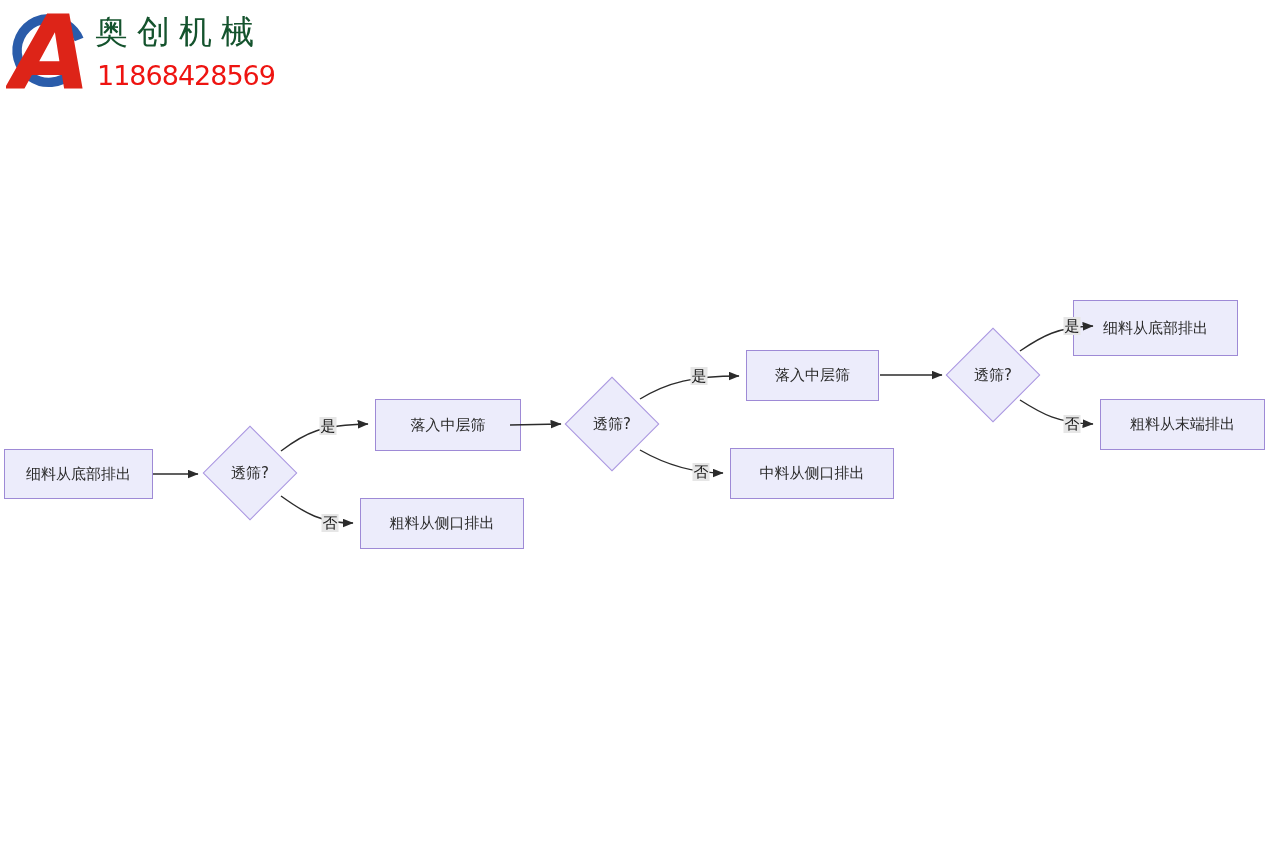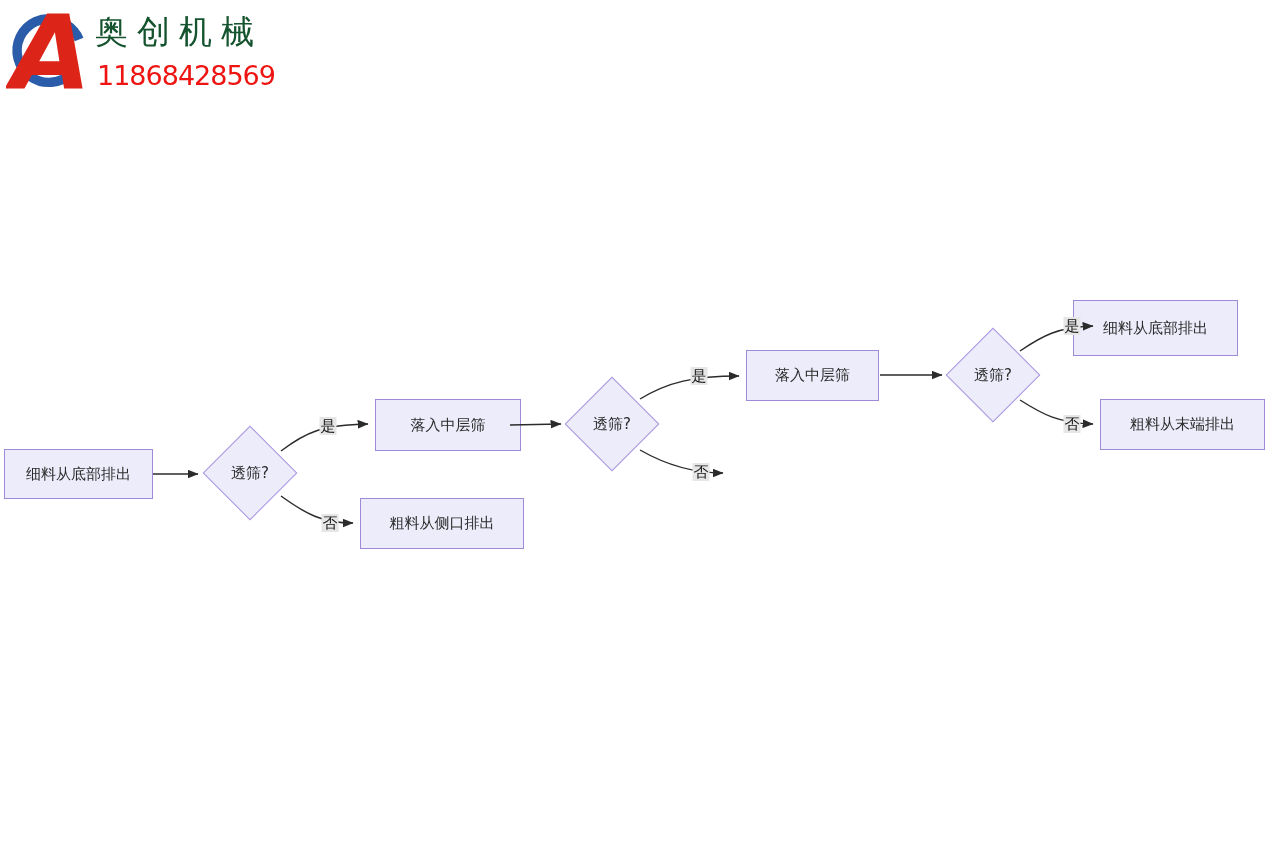--- a/index.html
+++ b/index.html
@@ -83,20 +83,23 @@
   </div>
 
   <div class="diamond-node" style="left:564px; top:376px; width:96px; height:96px;">
     <span>透筛?</span>
   </div>
 
   <div class="rect-node" style="left:746px; top:350px; width:133px; height:51px;">
     <span>落入中层筛</span>
   </div>
 
+  <div class="rect-node" style="left:730px; top:448px; width:164px; height:51px;">
+    <span>中料从侧口排出</span>
+  </div>
 
   <div class="diamond-node" style="left:945px; top:327px; width:96px; height:96px;">
     <span>透筛?</span>
   </div>
 
   <div class="rect-node" style="left:1073px; top:300px; width:165px; height:56px;">
     <span>细料从底部排出</span>
   </div>
 
   <div class="rect-node" style="left:1100px; top:399px; width:165px; height:51px;text-align:center;">

